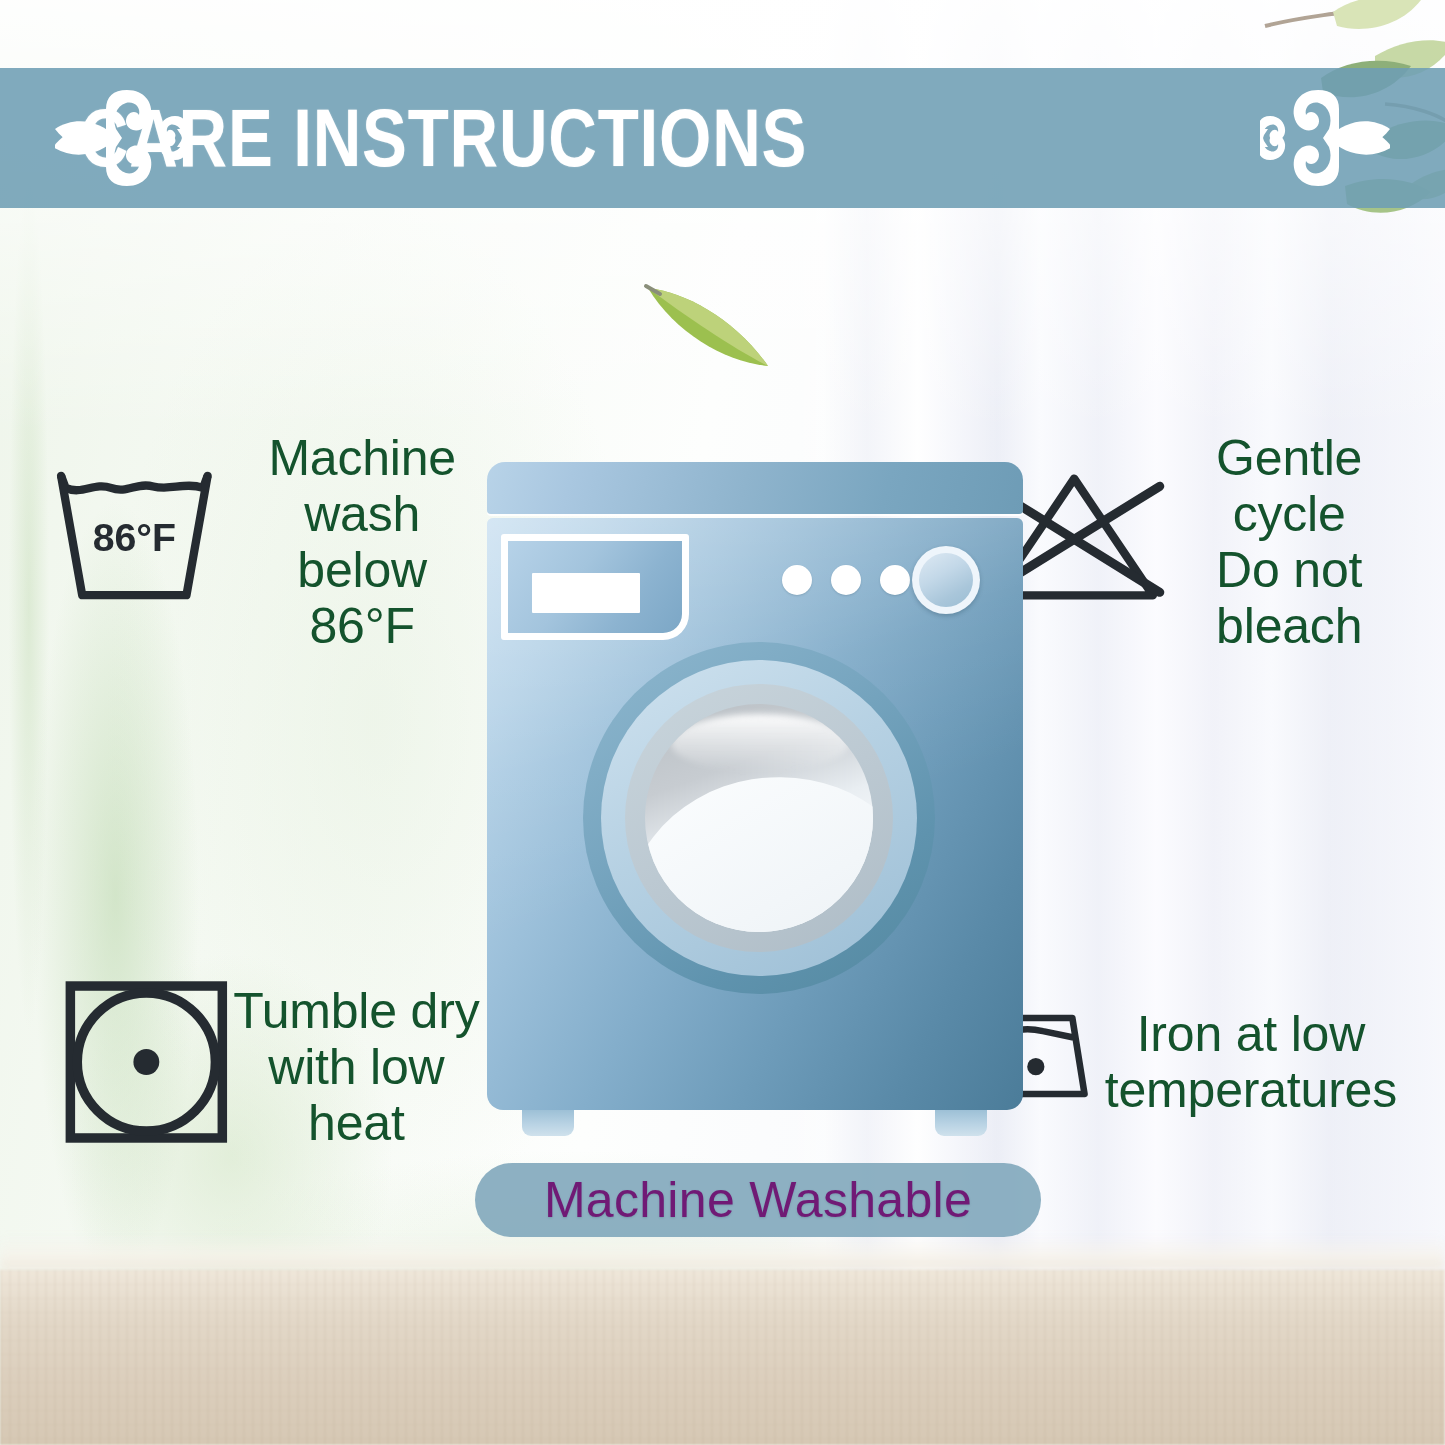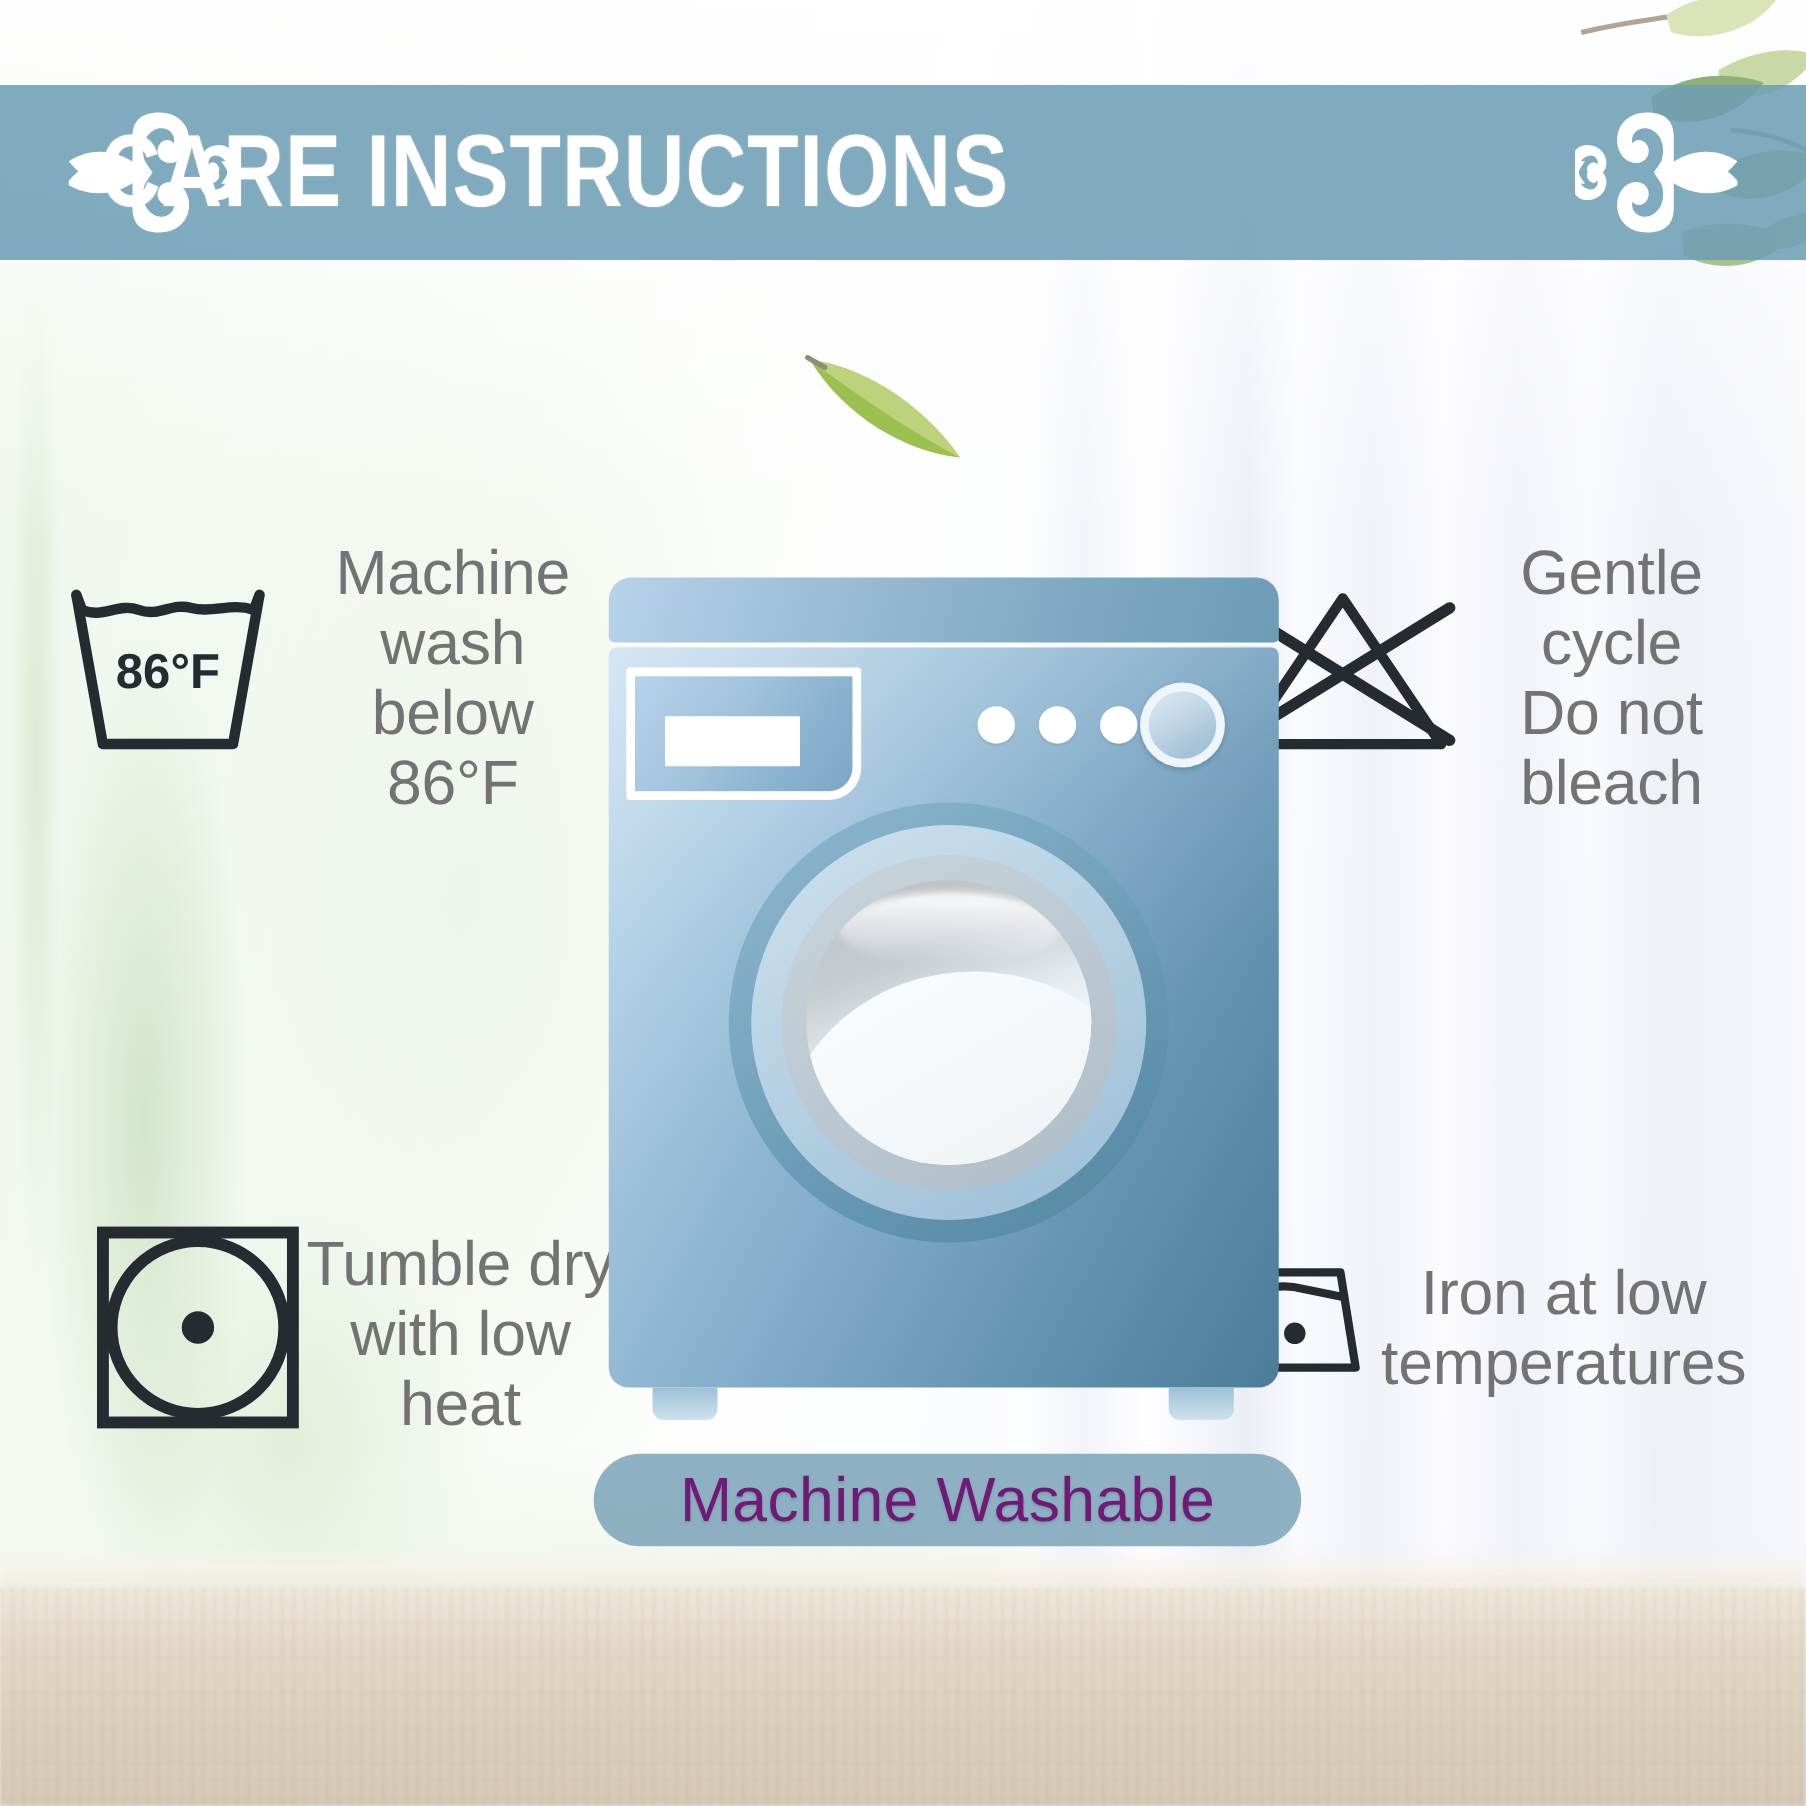--- a/index.html
+++ b/index.html
@@ -74,31 +74,31 @@
   .orn-right{right:55px;}
 
   
   .float-leaf{position:absolute;left:640px;top:272px;width:140px;height:105px;}
 
   
   .cell{position:absolute;display:flex;flex-direction:row;align-items:center;}
   .cell-icon{display:block;}
   .cell-label{
     margin-top:10px;
-    color:#737373;
+    color:#14532d;
     font-size:50px;
     line-height:1.12;
     text-align:center;
     white-space:pre-line;
     letter-spacing:-.2px;
   }
 
   #cell-wash {left:52px;  top:420px; width:430px;}
   #cell-bleach{right:40px; top:420px; width:430px;}
-  #cell-dry  {left:72px;  top:962px; width:420px;}
+  #cell-dry  {left:60px;  top:962px; width:420px;}
   #cell-iron {right:48px; top:962px; width:420px;}
 
   
   .machine{position:absolute;left:487px;top:462px;width:536px;height:660px;}
 
   .wm-lid{
     position:absolute;left:0;top:0;width:536px;height:52px;
     border-radius:18px 18px 4px 4px;
     background:linear-gradient(105deg,#b8d3e8 0%,#a9c7e0 16%,#8fb4cd 48%,#7aa6c0 74%,#6e9cb6 100%);
     box-shadow:0 2px 0 rgba(255,255,255,.9);

